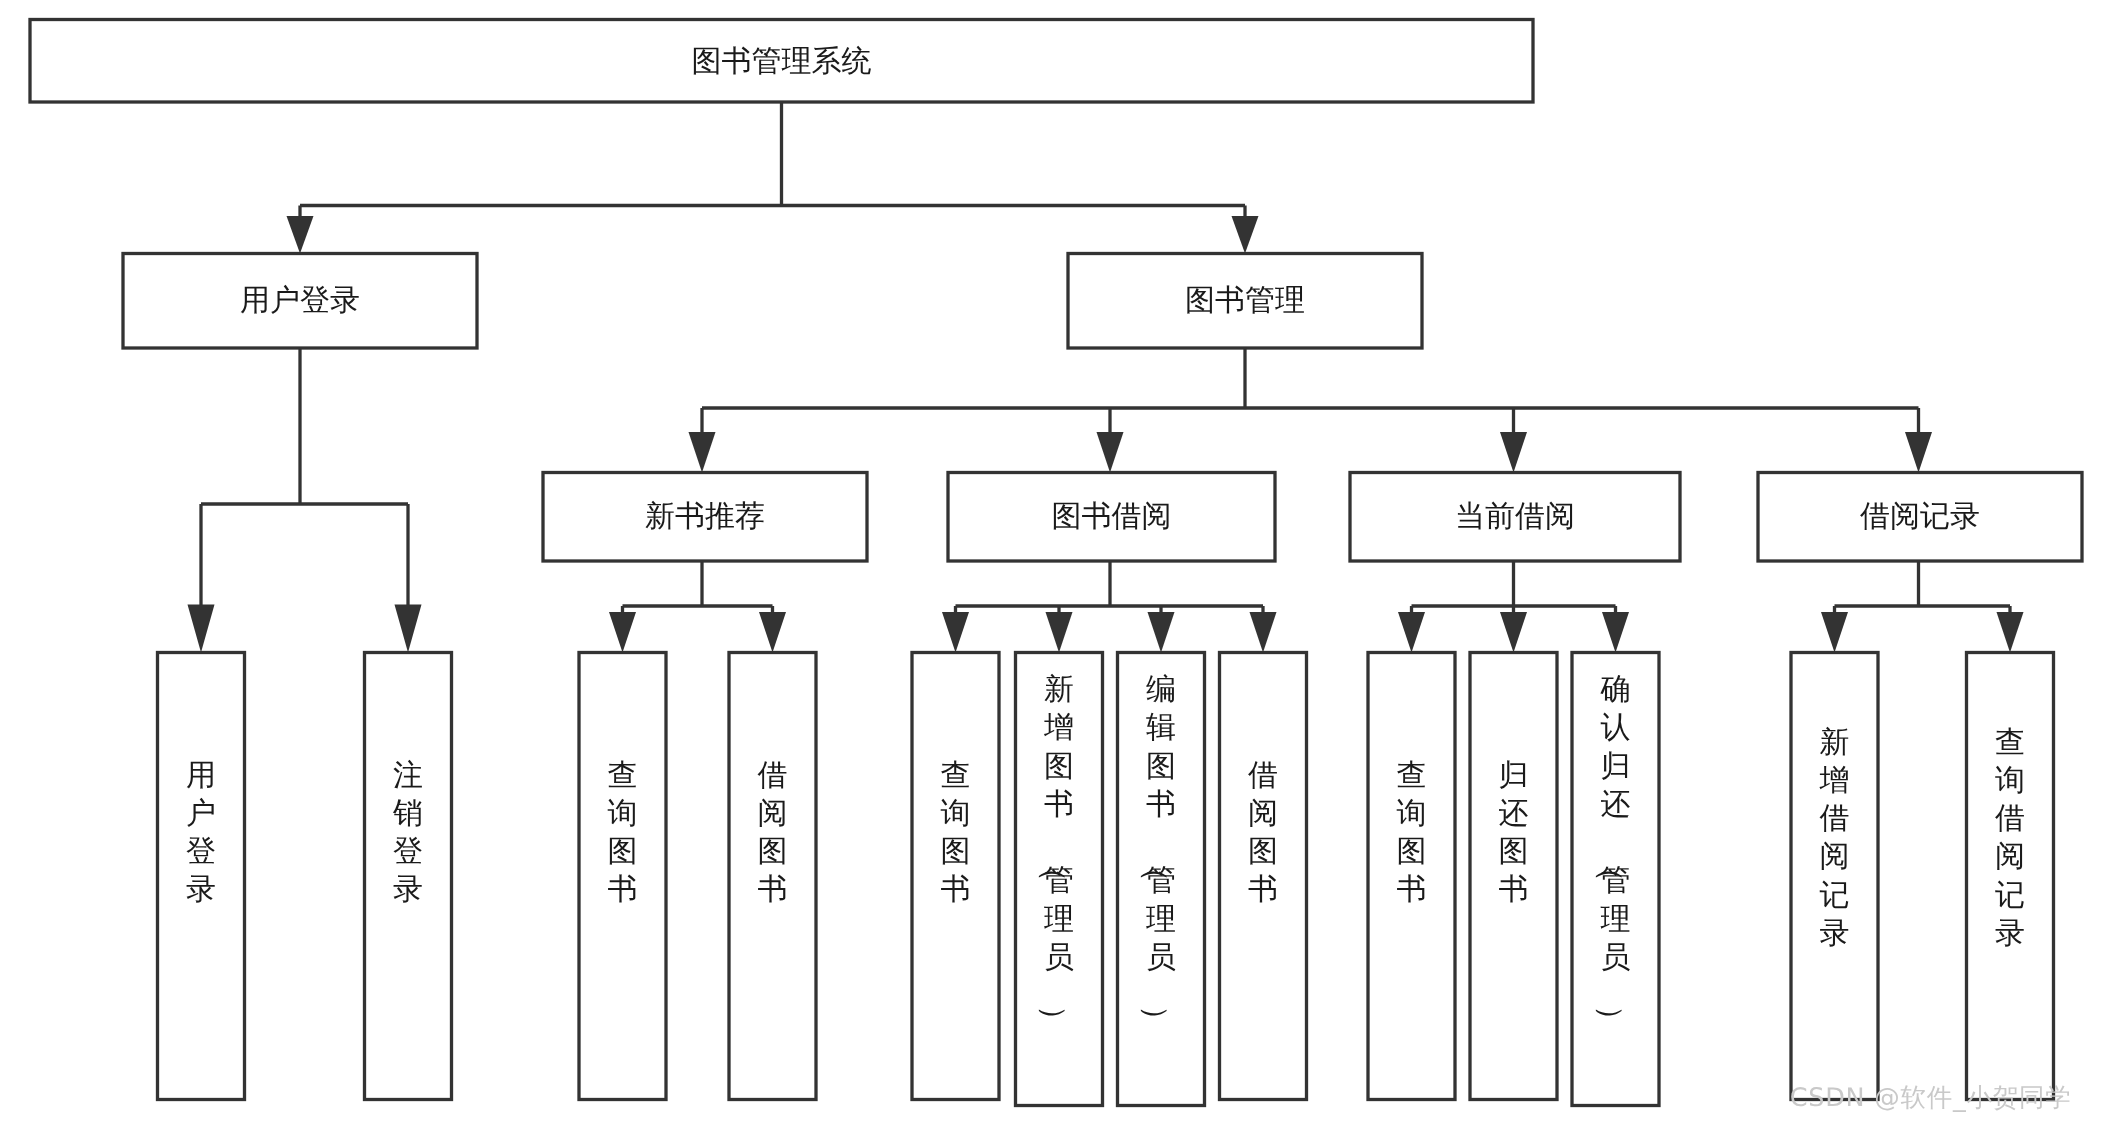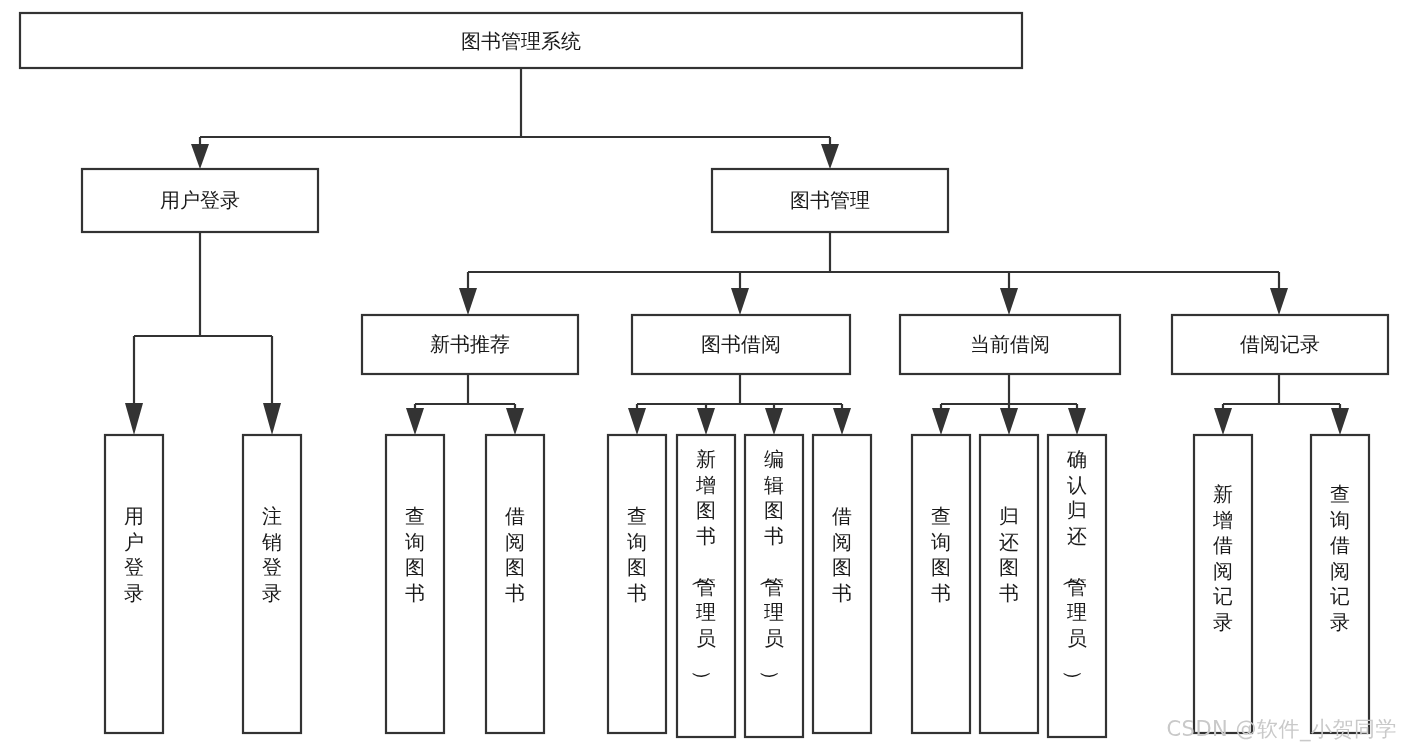--- a/index.html
+++ b/index.html
@@ -50,24 +50,24 @@
     dominant-baseline: middle;
   }
   .node-label-v {
     font-family: "DejaVu Sans", "Liberation Sans", sans-serif;
     font-size: 20px;
     fill: #1a1a1a;
     text-anchor: middle;
   }
   .watermark-text {
     position: absolute;
-    right: 8px;
+    right: 24px;
     bottom: 4px;
     font-family: "DejaVu Sans", "Liberation Sans", sans-serif;
-    font-size: 21px;
+    font-size: 17px;
     color: #c9c9c9;
     letter-spacing: 0.5px;
     white-space: nowrap;
     user-select: none;
   }
 </style>
 </head>
 <body>
 
 <div id="diagram-root">

